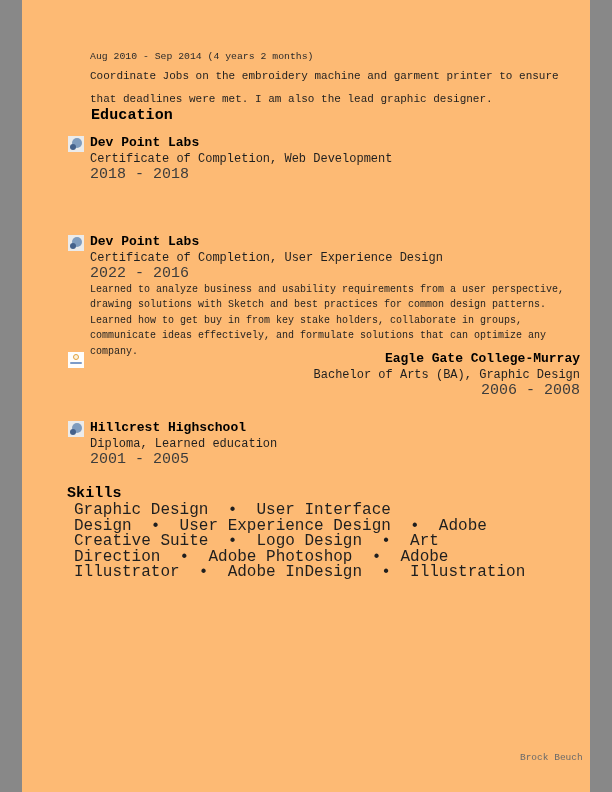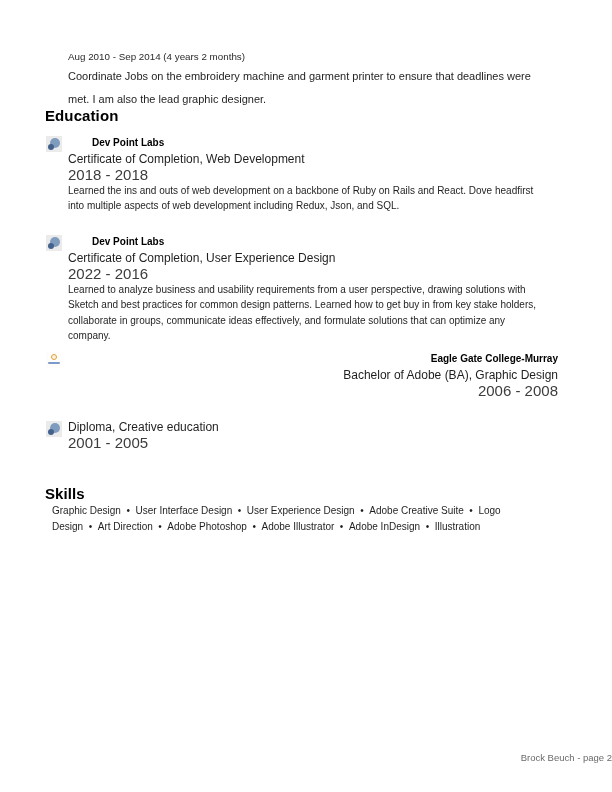--- a/index.html
+++ b/index.html
@@ -1,36 +1,36 @@
 <!DOCTYPE html>
 <html><head>
 <meta charset="utf-8">
 <style>
   html,body { margin:0; padding:0; background:#888; }
   .page {
     position:relative;
-    width:612px; height:792px;
+    width:568px; height:792px;
     margin:0 auto;
-    background:#ffffff;
-    font-family:Liberation Sans, sans-serif;
+    background:#fdba74;
+    font-family:Liberation Mono, monospace;
     color:#1f1f1f;
     overflow:hidden;
   }
   
   .continuation { position:absolute; left:68px; top:49px; width:478px; }
   .cont-dates   { display:block; font-size:9.8px; line-height:15.5px; color:#2a2a2a; }
   .cont-desc    { font-size:11px; line-height:23px; color:#1f1f1f; }
 
   
   .section-heading {
     position:absolute; left:45px;
     font-size:15px; font-weight:bold; color:#000;
     line-height:20px; letter-spacing:0.1px;
   }
-  #edu-heading   { top:106px; }
+  #edu-heading   { top:106px;margin-left:24px; }
   #skills-heading{ top:484px; }
 
   
   .edu-entry { position:absolute; left:46px; width:512px; }
   #edu-0 { top:135px; }
   #edu-1 { top:234px; }
   #edu-2 { top:351px;text-align:right; }
   #edu-3 { top:420px; }
 
   .logo { position:absolute; left:0; top:1px; width:16px; height:16px; }
@@ -47,30 +47,30 @@
   .logo-eagle::before {
     content:""; position:absolute; width:4px; height:4px; border-radius:50%;
     border:1px solid #e0a23e; background:#fdf2dd; left:5px; top:2px;
   }
   .logo-eagle::after {
     content:""; position:absolute; width:12px; height:2px; border-radius:1px;
     background:#5b82bb; opacity:0.8; left:2px; top:10px;
   }
 
   .edu-text   { margin-left:22px; }
-  .edu-school { font-size:10px; font-weight:bold; color:#000; line-height:16.5px;margin-left:24px; }
+  .edu-school { font-size:13px; font-weight:bold; color:#000; line-height:16.5px; }
   .edu-degree { font-size:12px; color:#1f1f1f; line-height:15px; }
   .edu-dates  { font-size:15px; color:#3c3c3c; line-height:15px; }
   .edu-desc   { font-size:10px; color:#1f1f1f; line-height:15.5px; margin-top:1px; width:478px; }
   .edu-desc:empty { display:none; }
 
   
   .skills-text {
     position:absolute; left:52px; top:503px; width:470px;
-    font-size:10px; line-height:15.6px; color:#1f1f1f;
+    font-size:16px; line-height:15.6px; color:#1f1f1f;
   }
 
   
   .footer {
     position:absolute; left:0; top:751px; width:612px;
     text-align:right; font-size:9.5px; color:#6a6a6a; line-height:13px;
   }
 </style>
 </head>
 <body>
@@ -83,48 +83,48 @@
   </div>
 
   <div class="section-heading" id="edu-heading">Education</div>
 
   <div class="edu-entry" id="edu-0">
     <span class="logo logo-gray"></span>
     <div class="edu-text">
       <div class="edu-school">Dev Point Labs</div>
       <div class="edu-degree">Certificate of Completion, Web Development</div>
       <div class="edu-dates">2018 - 2018</div>
-      <div class="edu-desc">Learned the ins and outs of web development on a backbone of Ruby on Rails and React. Dove headfirst into multiple aspects of web development including Redux, Json, and SQL.</div>
     </div>
   </div>
 
   <div class="edu-entry" id="edu-1">
     <span class="logo logo-gray"></span>
     <div class="edu-text">
       <div class="edu-school">Dev Point Labs</div>
       <div class="edu-degree">Certificate of Completion, User Experience Design</div>
       <div class="edu-dates">2022 - 2016</div>
       <div class="edu-desc">Learned to analyze business and usability requirements from a user perspective, drawing solutions with Sketch and best practices for common design patterns. Learned how to get buy in from key stake holders, collaborate in groups, communicate ideas effectively, and formulate solutions that can optimize any company.</div>
     </div>
   </div>
 
   <div class="edu-entry" id="edu-2">
     <span class="logo logo-eagle"></span>
     <div class="edu-text">
       <div class="edu-school">Eagle Gate College-Murray</div>
-      <div class="edu-degree">Bachelor of Adobe (BA), Graphic Design</div>
+      <div class="edu-degree">Bachelor of Arts (BA), Graphic Design</div>
       <div class="edu-dates">2006 - 2008</div>
 
     </div>
   </div>
 
   <div class="edu-entry" id="edu-3">
     <span class="logo logo-gray"></span>
     <div class="edu-text">
-      <div class="edu-degree">Diploma, Creative education</div>
+      <div class="edu-school">Hillcrest Highschool</div>
+      <div class="edu-degree">Diploma, Learned education</div>
       <div class="edu-dates">2001 - 2005</div>
 
     </div>
   </div>
 
   <div class="section-heading" id="skills-heading">Skills</div>
 
   <div class="skills-text">Graphic Design&nbsp;&nbsp;•&nbsp;&nbsp;User Interface Design&nbsp;&nbsp;•&nbsp;&nbsp;User Experience Design&nbsp;&nbsp;•&nbsp;&nbsp;Adobe Creative Suite&nbsp;&nbsp;•&nbsp;&nbsp;Logo Design&nbsp;&nbsp;•&nbsp;&nbsp;Art Direction&nbsp;&nbsp;•&nbsp;&nbsp;Adobe Photoshop&nbsp;&nbsp;•&nbsp;&nbsp;Adobe Illustrator&nbsp;&nbsp;•&nbsp;&nbsp;Adobe InDesign&nbsp;&nbsp;•&nbsp;&nbsp;Illustration</div>
 
   <div class="footer">Brock Beuch - page 2</div>

